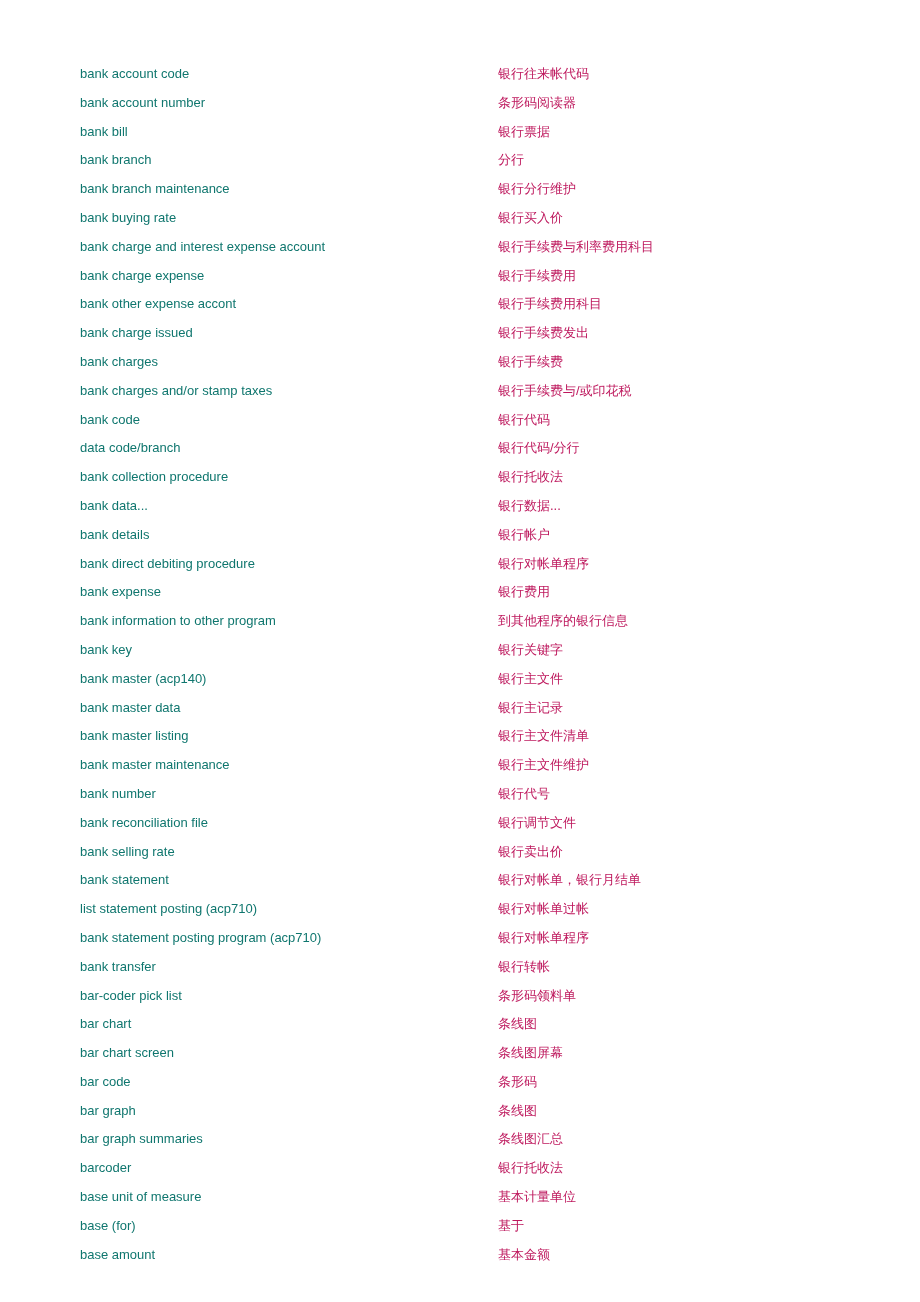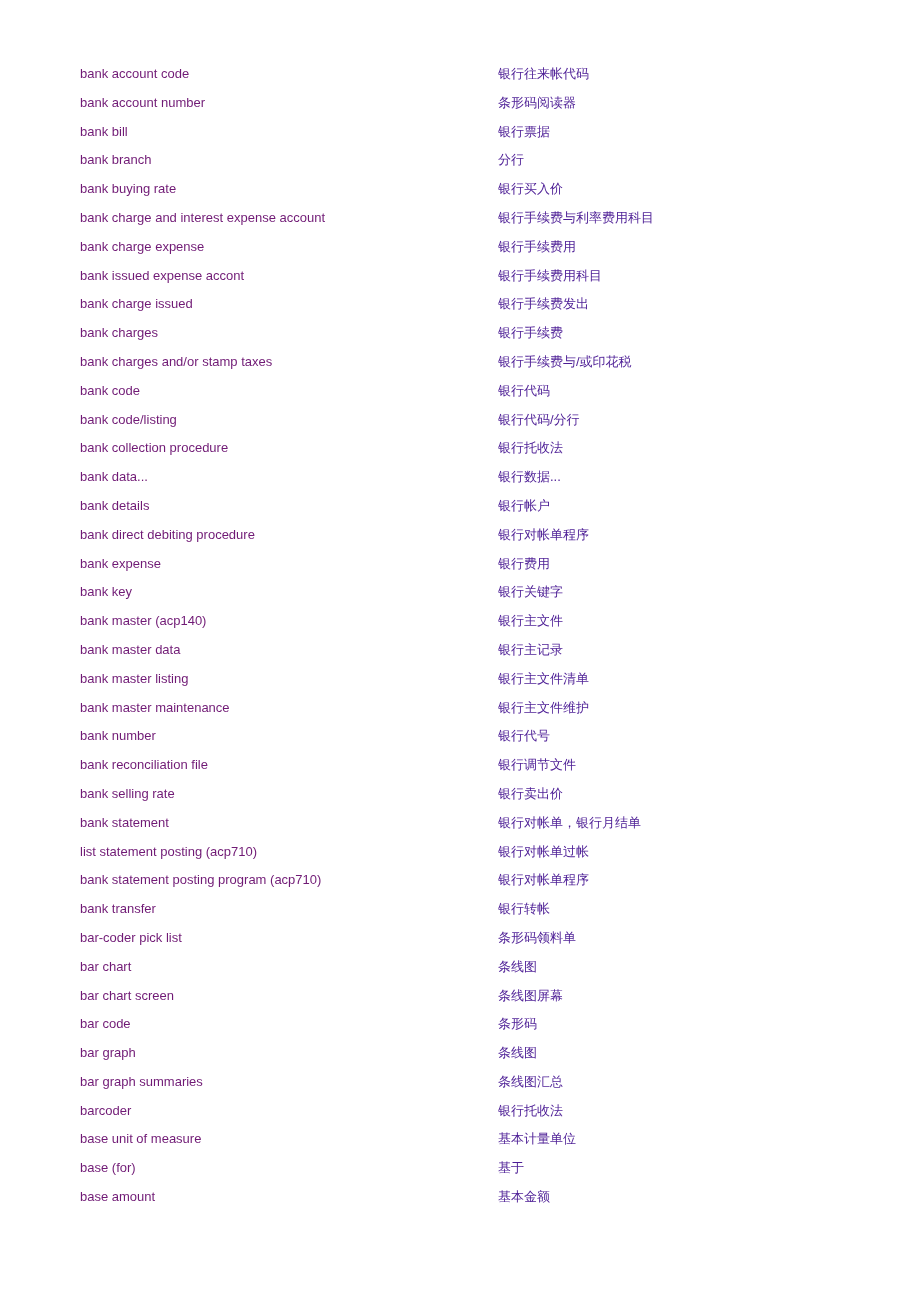--- a/index.html
+++ b/index.html
@@ -20,25 +20,25 @@
       width: 100%;
       border-collapse: collapse;
     }
     .glossary-table tr td {
       padding: 4px 0;
       vertical-align: top;
       line-height: 1.6;
     }
     .glossary-table tr td:first-child {
       width: 55%;
-      color: #701a75;
+      color: #0f766e;
     }
     .glossary-table tr td:last-child {
       width: 45%;
-      color: #4c1d95;
+      color: #be185d;
     }
   </style>
 </head>
 <body>
 
 <table class="glossary-table">
   <tbody id="glossary-body">
   <tr>
         <td>bank account code</td>
         <td>银行往来帐代码</td>
@@ -49,53 +49,57 @@
       </tr>
       <tr>
         <td>bank bill</td>
         <td>银行票据</td>
       </tr>
       <tr>
         <td>bank branch</td>
         <td>分行</td>
       </tr>
       <tr>
+        <td>bank branch maintenance</td>
+        <td>银行分行维护</td>
+      </tr>
+      <tr>
         <td>bank buying rate</td>
         <td>银行买入价</td>
       </tr>
       <tr>
         <td>bank charge and interest expense account</td>
         <td>银行手续费与利率费用科目</td>
       </tr>
       <tr>
         <td>bank charge expense</td>
         <td>银行手续费用</td>
       </tr>
       <tr>
-        <td>bank issued expense accont</td>
+        <td>bank other expense accont</td>
         <td>银行手续费用科目</td>
       </tr>
       <tr>
         <td>bank charge issued</td>
         <td>银行手续费发出</td>
       </tr>
       <tr>
         <td>bank charges</td>
         <td>银行手续费</td>
       </tr>
       <tr>
         <td>bank charges and/or stamp taxes</td>
         <td>银行手续费与/或印花税</td>
       </tr>
       <tr>
         <td>bank code</td>
         <td>银行代码</td>
       </tr>
       <tr>
-        <td>bank code/listing</td>
+        <td>data code/branch</td>
         <td>银行代码/分行</td>
       </tr>
       <tr>
         <td>bank collection procedure</td>
         <td>银行托收法</td>
       </tr>
       <tr>
         <td>bank data...</td>
         <td>银行数据...</td>
       </tr>
@@ -103,20 +107,24 @@
         <td>bank details</td>
         <td>银行帐户</td>
       </tr>
       <tr>
         <td>bank direct debiting procedure</td>
         <td>银行对帐单程序</td>
       </tr>
       <tr>
         <td>bank expense</td>
         <td>银行费用</td>
+      </tr>
+      <tr>
+        <td>bank information to other program</td>
+        <td>到其他程序的银行信息</td>
       </tr>
       <tr>
         <td>bank key</td>
         <td>银行关键字</td>
       </tr>
       <tr>
         <td>bank master (acp140)</td>
         <td>银行主文件</td>
       </tr>
       <tr>

